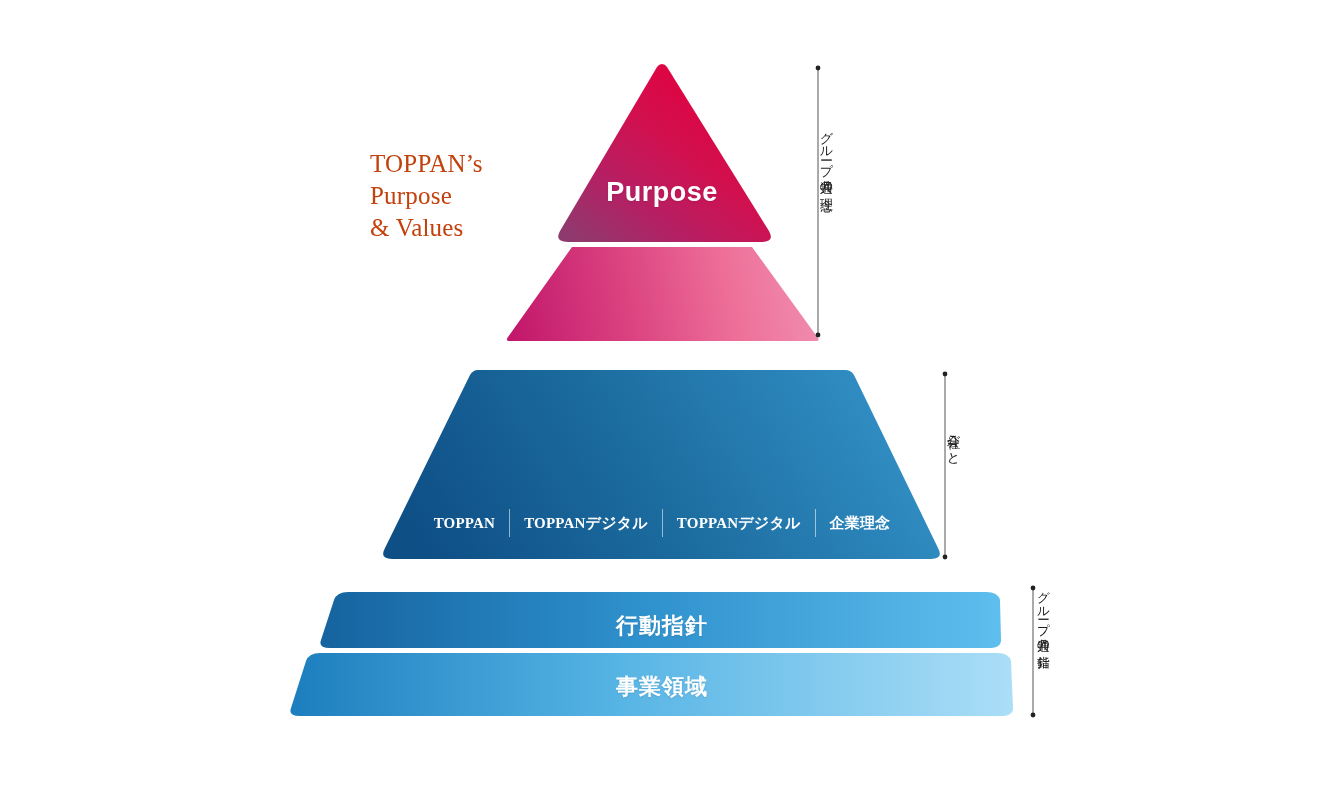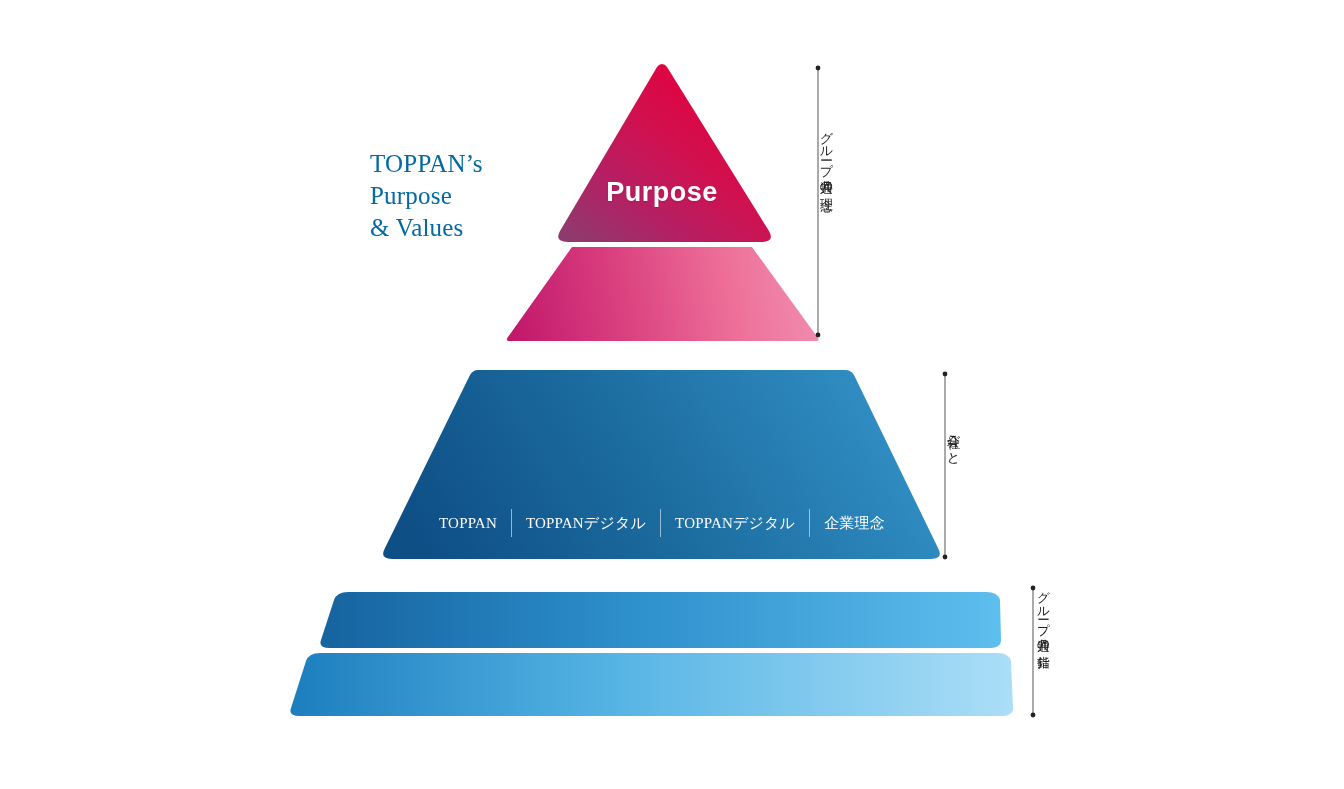--- a/index.html
+++ b/index.html
@@ -22,21 +22,21 @@
     height: 789px;
   }
 
   
   #heading {
     position: absolute;
     left: 370px;
     top: 148px;
     width: 190px;
     font-family: "Liberation Serif", "DejaVu Serif", serif;
-    color: #0369a1;
+    color: #c2410c;
     font-size: 25px;
     line-height: 1.28;
     letter-spacing: 0.2px;
     white-space: pre-line;
   }
 
   
   #shapes {
     position: absolute;
     left: 0; top: 0;
@@ -83,21 +83,21 @@
     top: 509px;
     width: 500px;
     display: flex;
     align-items: center;
     justify-content: center;
   }
   .company-name {
     font-family: "Liberation Serif", "DejaVu Serif", serif;
     color: #ffffff;
     font-size: 15px;
-    font-weight: normal;
+    font-weight: bold;
     text-align: left;
     padding: 0 14px;
     letter-spacing: 0.2px;
     white-space: nowrap;
   }
   .company-div {
     width: 1px;
     height: 28px;
     background: rgba(255,255,255,0.55);
     flex: 0 0 1px;
@@ -214,21 +214,23 @@
   <div id="company-row">
     <div class="company-name">TOPPAN</div>
     <div class="company-div"></div>
     <div class="company-name">TOPPANデジタル</div>
     <div class="company-div"></div>
     <div class="company-name">TOPPANデジタル</div>
     <div class="company-div"></div>
     <div class="company-name">企業理念</div>
   </div>
 
-
+  <div class="shape-label" id="label-koudou">行動指針</div>
+
+  <div class="shape-label" id="label-jigyo">事業領域</div>
 
   <div class="vcaption" id="vcap-1">グループ共通の理念</div>
 
   <div class="vcaption" id="vcap-2">会社ごと</div>
 
   <div class="vcaption" id="vcap-3">グループ共通の指針</div>
 
 </div>
 
 </body></html>

